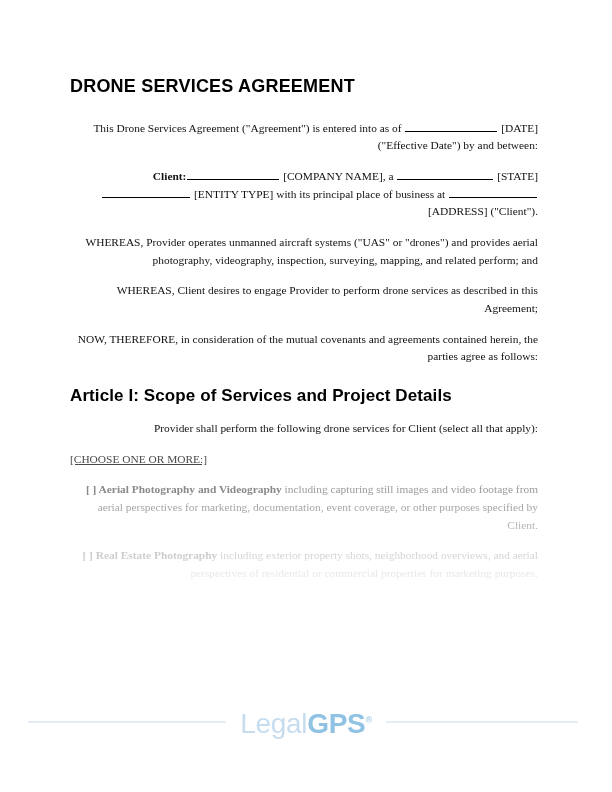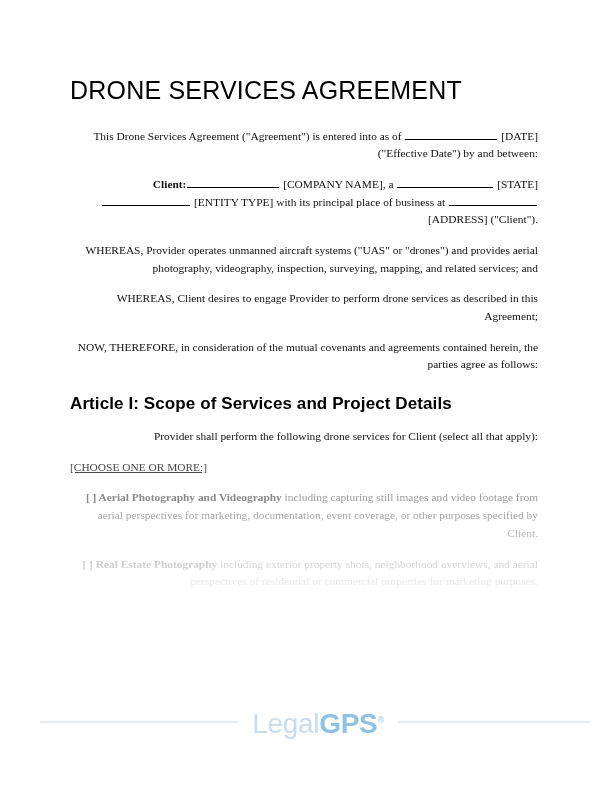--- a/index.html
+++ b/index.html
@@ -27,22 +27,22 @@
   .content {
     position: absolute;
     left: 70px;
     top: 76px;
     width: 468px;
   }
 
   
   .doc-title {
     font-family: "Liberation Sans", "DejaVu Sans", sans-serif;
-    font-weight: normal;
-    font-size: 25px;
+    font-weight: bold;
+    font-size: 18px;
     letter-spacing: 0.2px;
     line-height: 1.15;
     color: #000;
     margin: 0 0 23px 0;
   }
 
   
   .para {
     font-size: 11.4px;
     line-height: 1.55;
@@ -109,21 +109,20 @@
         rgba(255,255,255,1.00) 128px);
   }
 
   
   .footer {
     position: absolute;
     left: 0;
     right: 0;
     top: 696px;
     height: 56px;
-    padding-left: 12px;
   }
   .footer-inner {
     position: relative;
     width: 612px;
     height: 56px;
     display: flex;
     align-items: center;
     justify-content: center;
   }
   .rule {
@@ -172,21 +171,21 @@
 
     <p class="para">
       <span>This Drone Services Agreement ("Agreement") is entered into as of </span><span class="blank w1"></span><span> [DATE] ("Effective Date") by and between:</span>
     </p>
 
 
     <p class="para">
       <span class="bold">Client:</span><span class="blank w3"></span><span> [COMPANY NAME], a </span><span class="blank w4"></span><span> [STATE] </span><span class="blank w2"></span><span> [ENTITY TYPE] with its principal place of business at </span><span class="blank w2"></span><span> [ADDRESS] ("Client").</span>
     </p>
 
-    <p class="para">WHEREAS, Provider operates unmanned aircraft systems ("UAS" or "drones") and provides aerial photography, videography, inspection, surveying, mapping, and related services; and</p>
+    <p class="para">WHEREAS, Provider operates unmanned aircraft systems ("UAS" or "drones") and provides aerial photography, videography, inspection, surveying, mapping, and related perform; and</p>
     <p class="para">WHEREAS, Client desires to engage Provider to perform drone services as described in this Agreement;</p>
     <p class="para">NOW, THEREFORE, in consideration of the mutual covenants and agreements contained herein, the parties agree as follows:</p>
 
     <h2 class="article-heading">Article I: Scope of Services and Project Details</h2>
 
     <p class="para">Provider shall perform the following drone services for Client (select all that apply):</p>
 
     <p class="choose-line">[CHOOSE ONE OR MORE:]</p>
 
     <div class="fade-region">

